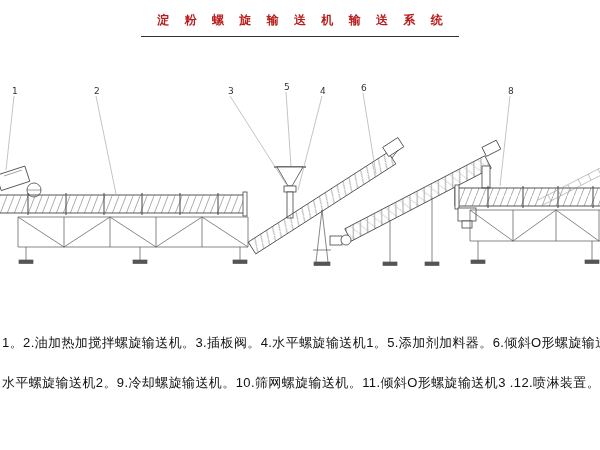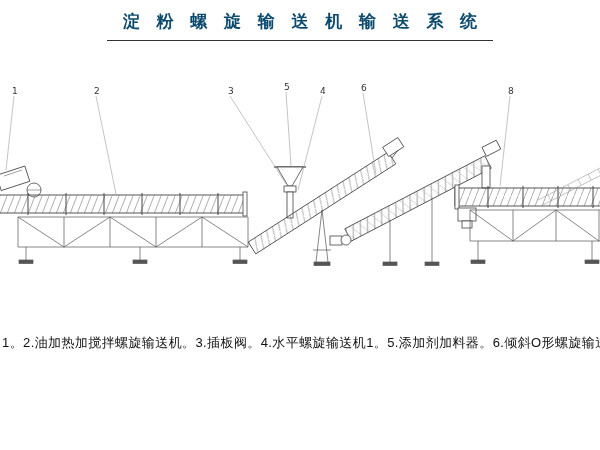--- a/index.html
+++ b/index.html
@@ -3,22 +3,22 @@
 <meta charset="utf-8">
 <style>
   html,body{margin:0;padding:0;}
   body{
     width:600px;height:450px;background:#ffffff;overflow:hidden;position:relative;
     font-family:"Liberation Sans","DejaVu Sans",sans-serif;color:#1a1a1a;
   }
   .page{position:absolute;inset:0;}
   .title-wrap{position:absolute;top:10px;left:0;width:600px;text-align:center;}
   .title{
-    display:inline-block;font-size:17px;font-weight:bold;letter-spacing:6px;
-    color:#0c4a6e;padding:0 10px 7px 16px;border-bottom:1px solid #333;white-space:nowrap;
+    display:inline-block;font-size:12px;font-weight:bold;letter-spacing:6px;
+    color:#b91c1c;padding:0 10px 7px 16px;border-bottom:1px solid #333;white-space:nowrap;
   }
   svg.drawing{position:absolute;top:70px;left:0;}
   .caption{
     position:absolute;left:2px;font-size:13px;color:#111;letter-spacing:0.4px;
     white-space:nowrap;
   }
   .caption.line1{top:334px;}
   .caption.line2{top:374px;}
   .callout-num{font:9px "DejaVu Sans",sans-serif;fill:#333;}
 </style>
@@ -168,14 +168,15 @@
         <line x1="286" y1="22" x2="291" y2="96" stroke="#888" stroke-width="0.5"></line>
         <text x="284" y="20" class="callout-num">5</text>
         <line x1="363" y1="23" x2="376" y2="104" stroke="#888" stroke-width="0.5"></line>
         <text x="361" y="21" class="callout-num">6</text>
         <line x1="510" y1="26" x2="500" y2="116" stroke="#888" stroke-width="0.5"></line>
         <text x="508" y="24" class="callout-num">8</text>
       </g>
   </svg>
 
   <div class="caption line1">1。2.油加热加搅拌螺旋输送机。3.插板阀。4.水平螺旋输送机1。5.添加剂加料器。6.倾斜O形螺旋输送机2</div>
+  <div class="caption line2">水平螺旋输送机2。9.冷却螺旋输送机。10.筛网螺旋输送机。11.倾斜O形螺旋输送机3 .12.喷淋装置。</div>
 
 </div>
 
 </body></html>

